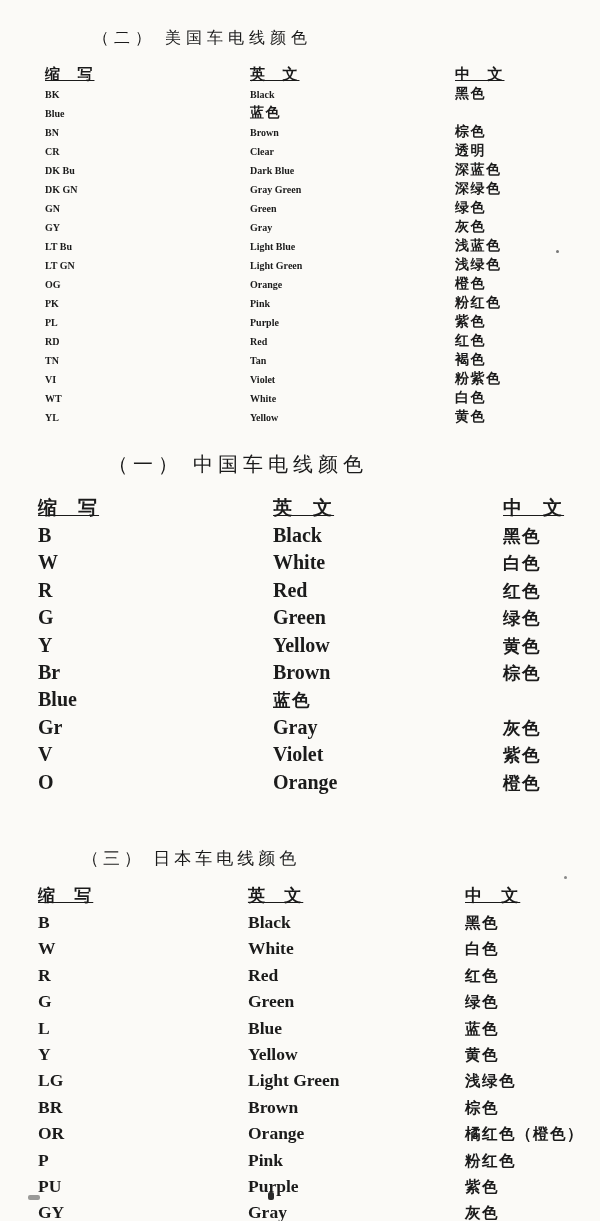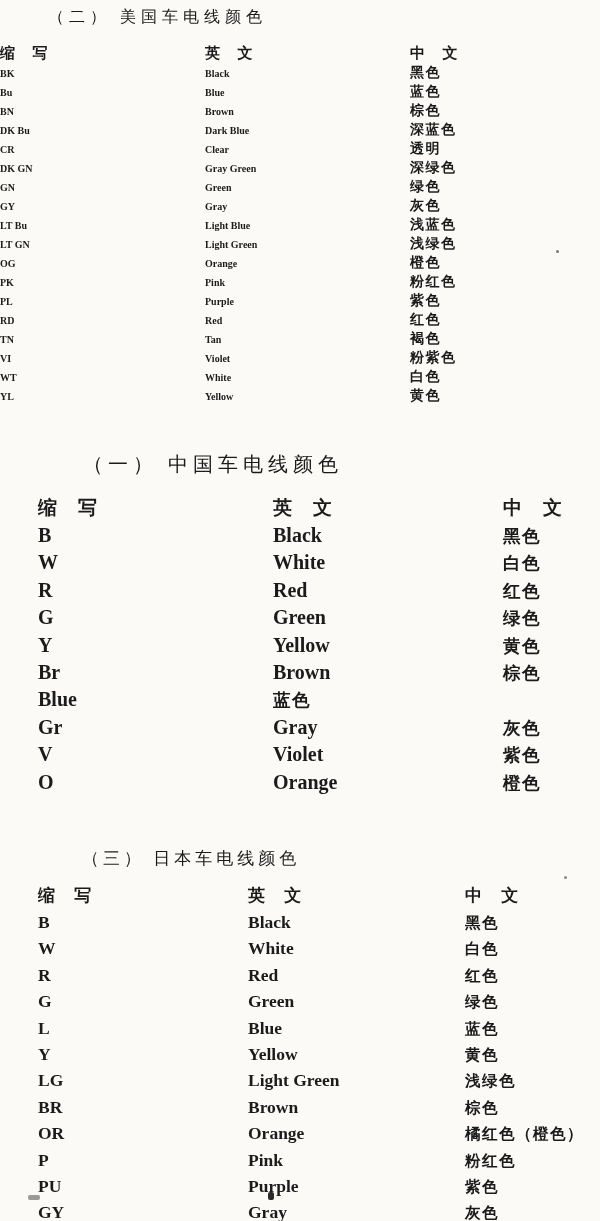--- a/index.html
+++ b/index.html
@@ -6,40 +6,40 @@
   body{
     width:600px;height:1221px;position:relative;overflow:hidden;
     background:#fbfaf7;color:#1b1b1b;
     font-family:"Liberation Serif",serif;
   }
   .sec{position:absolute;left:0;right:0}
   .title{font-weight:400;white-space:nowrap}
   .hdr{display:grid;align-items:baseline}
   .hdr span{
     font-family:"Liberation Sans",sans-serif;font-weight:700;
-    word-spacing:0.62em;letter-spacing:2px;white-space:nowrap;
+    word-spacing:0.62em;letter-spacing:2px;white-space:nowrap;text-decoration:underline;
   }
   .rows .row{display:grid;align-items:baseline}
   .hdr,.rows .row{grid-template-columns:var(--c1) var(--c2) 1fr}
   .c0,.c1{font-family:"Liberation Serif",serif;font-weight:600;white-space:nowrap}
   .c2{font-family:Liberation Mono, monospace;font-weight:600;letter-spacing:1.5px;white-space:nowrap}
 
   
-  .t-us{top:7px;--c1:205px;--c2:205px}
+  .t-us{top:28px;padding-left:45px;--c1:205px;--c2:205px}
   .t-us .title{margin-left:48px;font-size:16px;line-height:20px;letter-spacing:5px}
   .t-us .hdr{margin-top:17px}
   .t-us .hdr span{font-size:15px;line-height:18px}
   .t-us .rows{margin-top:2px}
   .t-us .rows .row{line-height:19px}
   .t-us .c0,.t-us .c1{font-size:10px}
   .t-us .c2{font-size:14px}
 
   
   .t-cn{top:452px;padding-left:38px;--c1:235px;--c2:230px}
-  .t-cn .title{margin-left:45px;font-size:20px;line-height:24px;letter-spacing:5px}
+  .t-cn .title{margin-left:70px;font-size:20px;line-height:24px;letter-spacing:5px}
   .t-cn .hdr{margin-top:21px}
   .t-cn .hdr span{font-size:19px;line-height:21px}
   .t-cn .rows{margin-top:5px}
   .t-cn .rows .row{line-height:25.4px}
   .t-cn .c0,.t-cn .c1{font-size:20px}
   .t-cn .c2{font-size:17.5px}
 
   
   .t-jp{top:849px;padding-left:38px;--c1:210px;--c2:217px}
   .t-jp .title{margin-left:44px;font-size:17px;line-height:20px;letter-spacing:4px}
@@ -67,38 +67,37 @@
     <span class="c1">英 文</span>
     <span class="c2">中 文</span>
   </div>
   <div class="rows">
       <div class="row">
         <span class="c0">BK</span>
         <span class="c1">Black</span>
         <span class="c2">黑色</span>
       </div>
       <div class="row">
-        <span class="c0">Bu</span>
         <span class="c1">Blue</span>
         <span class="c2">蓝色</span>
       </div>
       <div class="row">
         <span class="c0">BN</span>
         <span class="c1">Brown</span>
         <span class="c2">棕色</span>
       </div>
       <div class="row">
+        <span class="c0">CR</span>
+        <span class="c1">Clear</span>
+        <span class="c2">透明</span>
+      </div>
+      <div class="row">
         <span class="c0">DK Bu</span>
         <span class="c1">Dark Blue</span>
         <span class="c2">深蓝色</span>
-      </div>
-      <div class="row">
-        <span class="c0">CR</span>
-        <span class="c1">Clear</span>
-        <span class="c2">透明</span>
       </div>
       <div class="row">
         <span class="c0">DK GN</span>
         <span class="c1">Gray Green</span>
         <span class="c2">深绿色</span>
       </div>
       <div class="row">
         <span class="c0">GN</span>
         <span class="c1">Green</span>
         <span class="c2">绿色</span>

